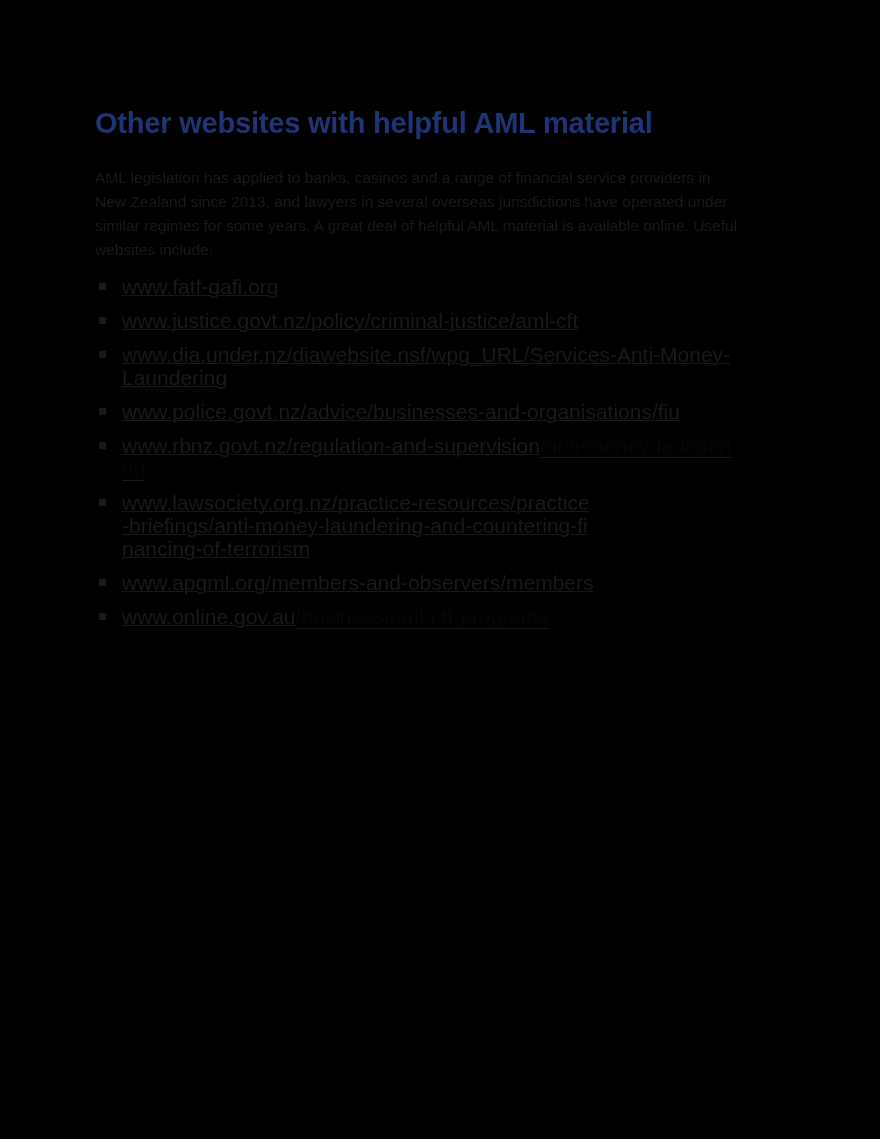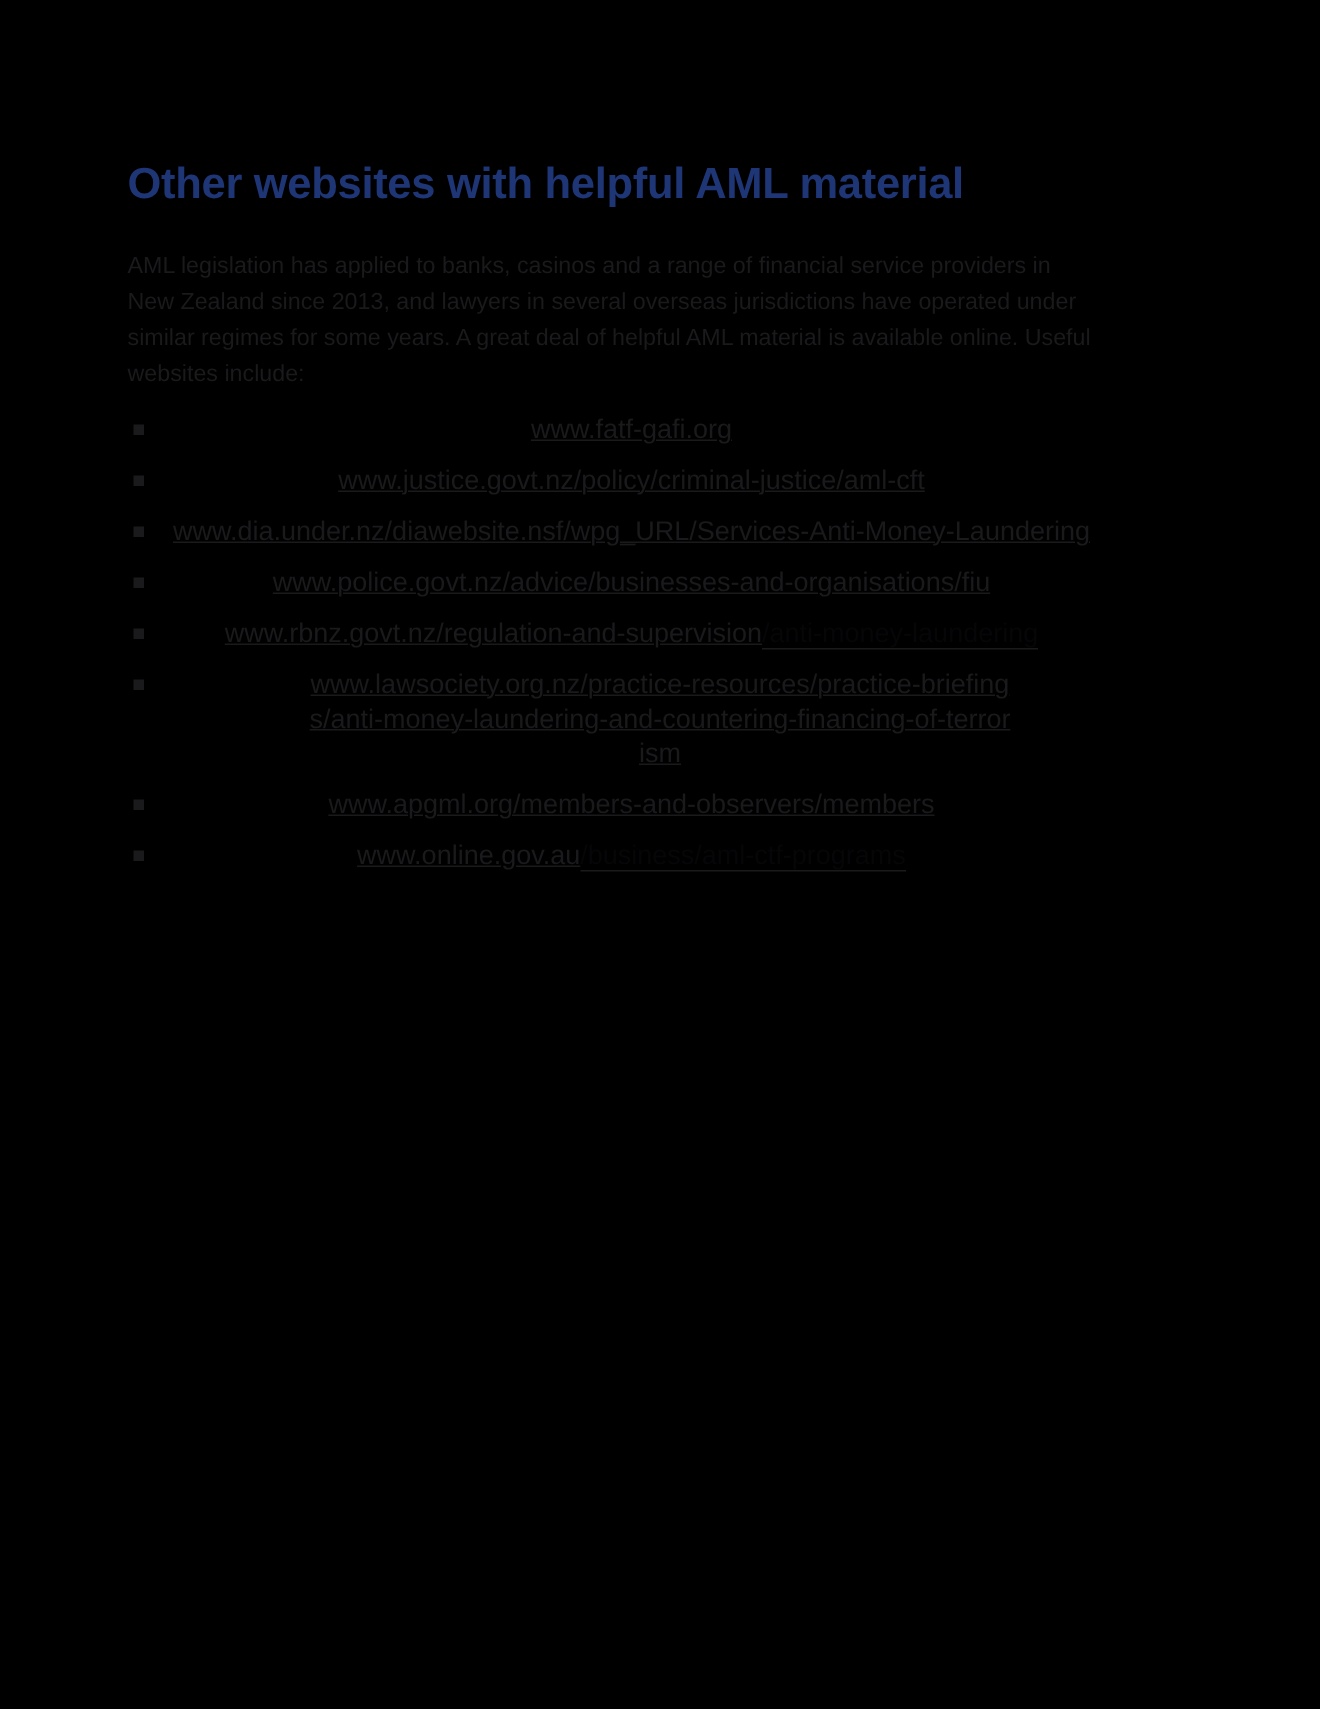--- a/index.html
+++ b/index.html
@@ -9,21 +9,21 @@
   body {
     width: 880px;
     height: 1139px;
     background: #000000;
     font-family: "Liberation Sans", sans-serif;
     overflow: hidden;
     position: relative;
   }
   .content {
     position: absolute;
-    left: 85px;
+    left: 95px;
     top: 106px;
     width: 645px;
   }
   h1.section-heading {
     margin: 0;
     font-size: 29px;
     line-height: 34px;
     font-weight: bold;
     letter-spacing: -0.2px;
     color: #1e3576;
@@ -36,44 +36,42 @@
   }
   ul.link-list {
     list-style: none;
     margin: 13px 0 0 0;
     padding: 0;
   }
   ul.link-list li {
     position: relative;
     padding-left: 27px;
     margin: 0 0 11px 0;
-    font-size: 18px;
+    font-size: 21px;
     line-height: 23px;
     color: #1a1a1d;
-    text-align: center;
   }
   .bullet {
     position: absolute;
     left: 4px;
     top: 8px;
     width: 7px;
     height: 7px;
     background: #1a1a1d;
   }
   a.link {
     color: #1a1a1d;
     text-decoration: underline;
     text-decoration-thickness: 1px;
     overflow-wrap: anywhere;
     word-break: break-all;
   }
   li.wrap-narrow a.link {
     display: inline-block;
     max-width: 470px;
-    margin-left: 38px;
   }
   span.link-tail {
     color: #060609;
     border-bottom: 1.5px solid #1a1a1d;
     overflow-wrap: anywhere;
     word-break: break-all;
   }
 </style>
 </head>
 <body>

